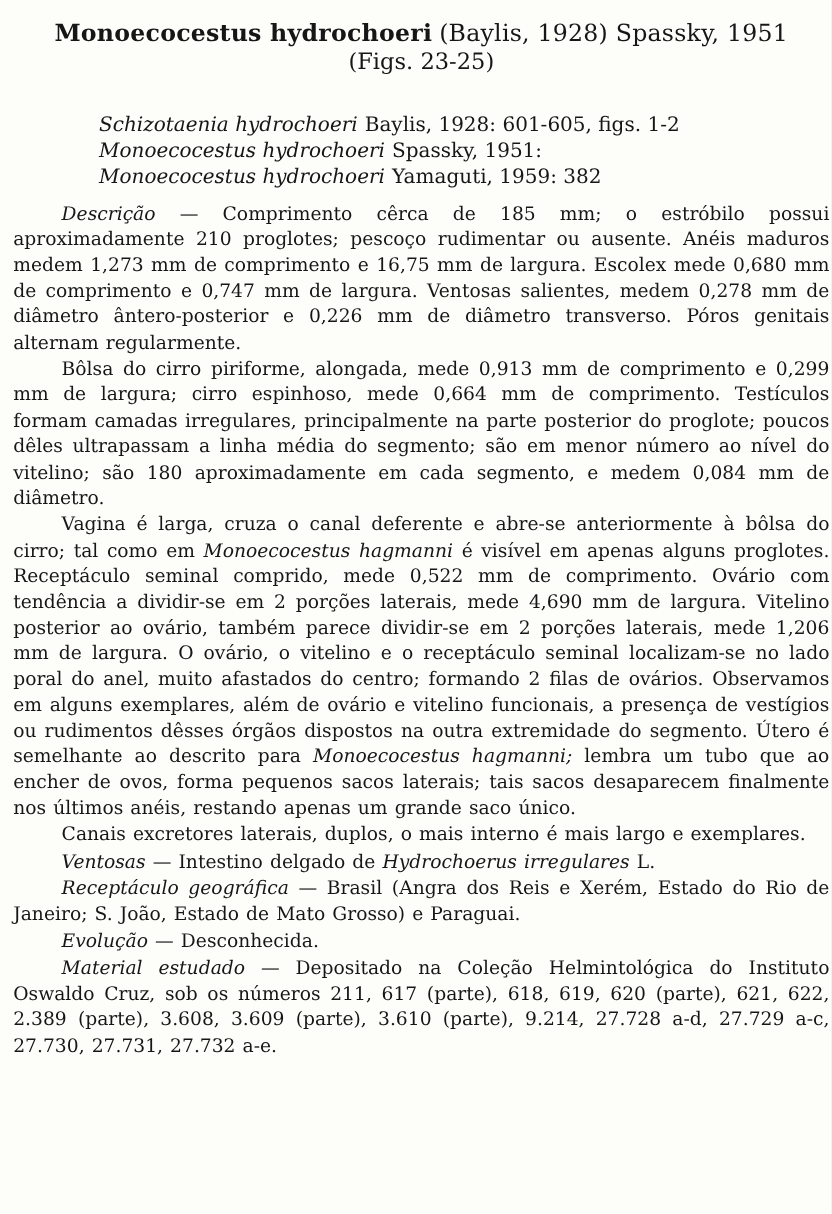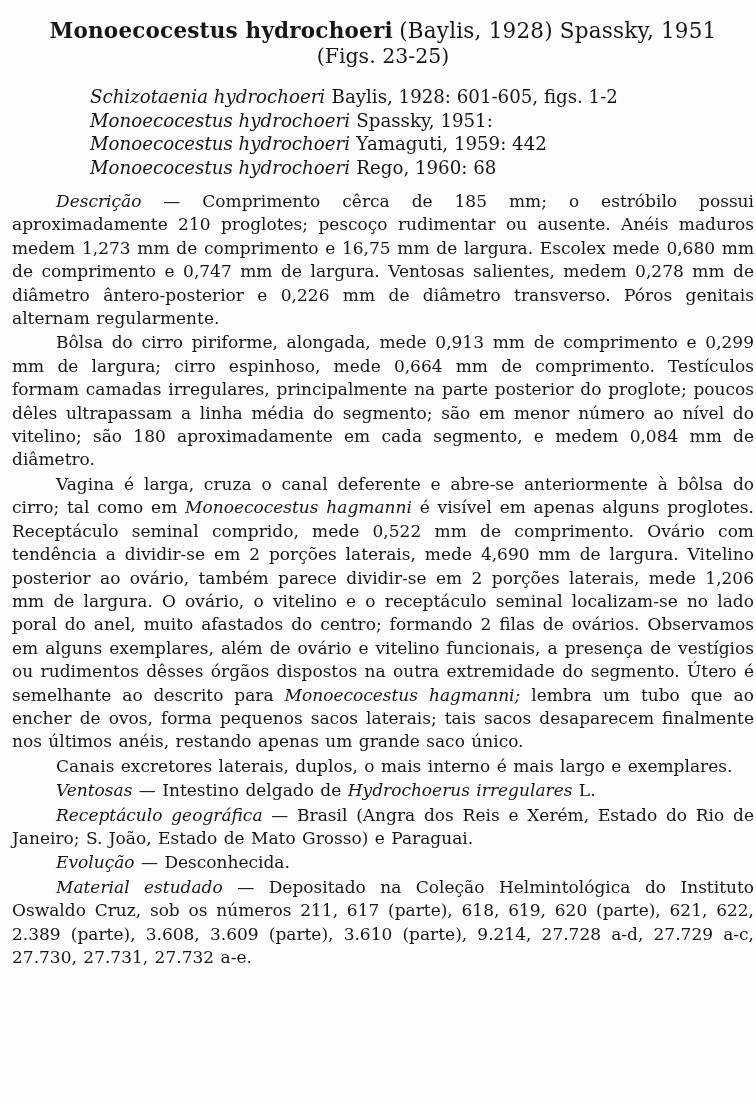--- a/index.html
+++ b/index.html
@@ -25,21 +25,21 @@
   }
   .title .species { font-weight: 700; }
   .title .authority { margin-left: 0.3em; }
   .figs {
     text-align: center;
     font-size: 20.5px;
     line-height: 24px;
     margin-top: 0;
   }
   .synonymy {
-    margin: 17px 0 0 78px;
+    margin: 34px 0 0 78px;
     font-size: 18.2px;
     line-height: 23.5px;
   }
   .syn-line .species { font-style: italic; }
   .syn-line .ref { margin-left: 0.35em; }
   .body-text { margin-top: 11px; }
   .body-text p {
     margin: 1px 0;
     font-size: 17px;
     line-height: 23.4px;
@@ -51,22 +51,21 @@
 </style>
 </head>
 <body>
 
 <div class="page" style="background: rgb(253, 253, 250); color: rgb(22, 22, 22);">
   <h1 class="title"><span class="species">Monoecocestus hydrochoeri</span><span class="authority">(Baylis, 1928) Spassky, 1951</span></h1>
   <div class="figs">(Figs. 23-25)</div>
   <div class="synonymy">
       <div class="syn-line"><span class="species">Schizotaenia hydrochoeri</span><span class="ref">Baylis, 1928:  601-605, figs. 1-2</span></div>
       <div class="syn-line"><span class="species">Monoecocestus hydrochoeri</span><span class="ref">Spassky, 1951:</span></div>
-      <div class="syn-line"><span class="species">Monoecocestus hydrochoeri</span><span class="ref">Yamaguti, 1959:  442</span></div>
-      <div class="syn-line"><span class="species">Monoecocestus hydrochoeri</span><span class="ref">Rego, 1960:  68</span></div>
+      <div class="syn-line"><span class="species">Monoecocestus hydrochoeri</span><span class="ref">Yamaguti, 1959:  382</span></div>
     </div>
   <div class="body-text">
       <p><span class="it">Descrição</span><span> — Comprimento cêrca de 185 mm; o estróbilo possui aproximadamente 210 proglotes; pescoço rudimentar ou ausente. Anéis maduros medem 1,273 mm de comprimento e 16,75 mm de largura. Escolex mede 0,680 mm de comprimento e 0,747 mm de largura. Ventosas salientes, medem 0,278 mm de diâmetro ântero-posterior e 0,226 mm de diâmetro transverso. Póros genitais alternam regularmente.</span></p>
       <p><span>Bôlsa do cirro piriforme, alongada, mede 0,913 mm de comprimento e 0,299 mm de largura; cirro espinhoso, mede 0,664 mm de comprimento. Testículos formam camadas irregulares, principalmente na parte posterior do proglote; poucos dêles ultrapassam a linha média do segmento; são em menor número ao nível do vitelino; são 180 aproximadamente em cada segmento, e medem 0,084 mm de diâmetro.</span></p>
       <p><span>Vagina é larga, cruza o canal deferente e abre-se anteriormente à bôlsa do cirro; tal como em </span><span class="it">Monoecocestus hagmanni</span><span> é visível em apenas alguns proglotes. Receptáculo seminal comprido, mede 0,522 mm de comprimento. Ovário com tendência a dividir-se em 2 porções laterais, mede 4,690 mm de largura. Vitelino posterior ao ovário, também parece dividir-se em 2 porções laterais, mede 1,206 mm de largura. O ovário, o vitelino e o receptáculo seminal localizam-se no lado poral do anel, muito afastados do centro; formando 2 filas de ovários. Observamos em alguns exemplares, além de ovário e vitelino funcionais, a presença de vestígios ou rudimentos dêsses órgãos dispostos na outra extremidade do segmento. Útero é semelhante ao descrito para </span><span class="it">Monoecocestus hagmanni;</span><span> lembra um tubo que ao encher de ovos, forma pequenos sacos laterais; tais sacos desaparecem finalmente nos últimos anéis, restando apenas um grande saco único.</span></p>
       <p><span>Canais excretores laterais, duplos, o mais interno é mais largo e exemplares.</span></p>
       <p><span class="it">Ventosas</span><span> — Intestino delgado de </span><span class="it">Hydrochoerus irregulares</span><span> L.</span></p>
       <p><span class="it">Receptáculo geográfica</span><span> — Brasil (Angra dos Reis e Xerém, Estado do Rio de Janeiro; S. João, Estado de Mato Grosso) e Paraguai.</span></p>
       <p><span class="it">Evolução</span><span> — Desconhecida.</span></p>
       <p><span class="it">Material estudado</span><span> — Depositado na Coleção Helmintológica do Instituto Oswaldo Cruz, sob os números 211, 617 (parte), 618, 619, 620 (parte), 621, 622, 2.389 (parte), 3.608, 3.609 (parte), 3.610 (parte), 9.214, 27.728 a-d, 27.729 a-c, 27.730, 27.731, 27.732 a-e.</span></p>

